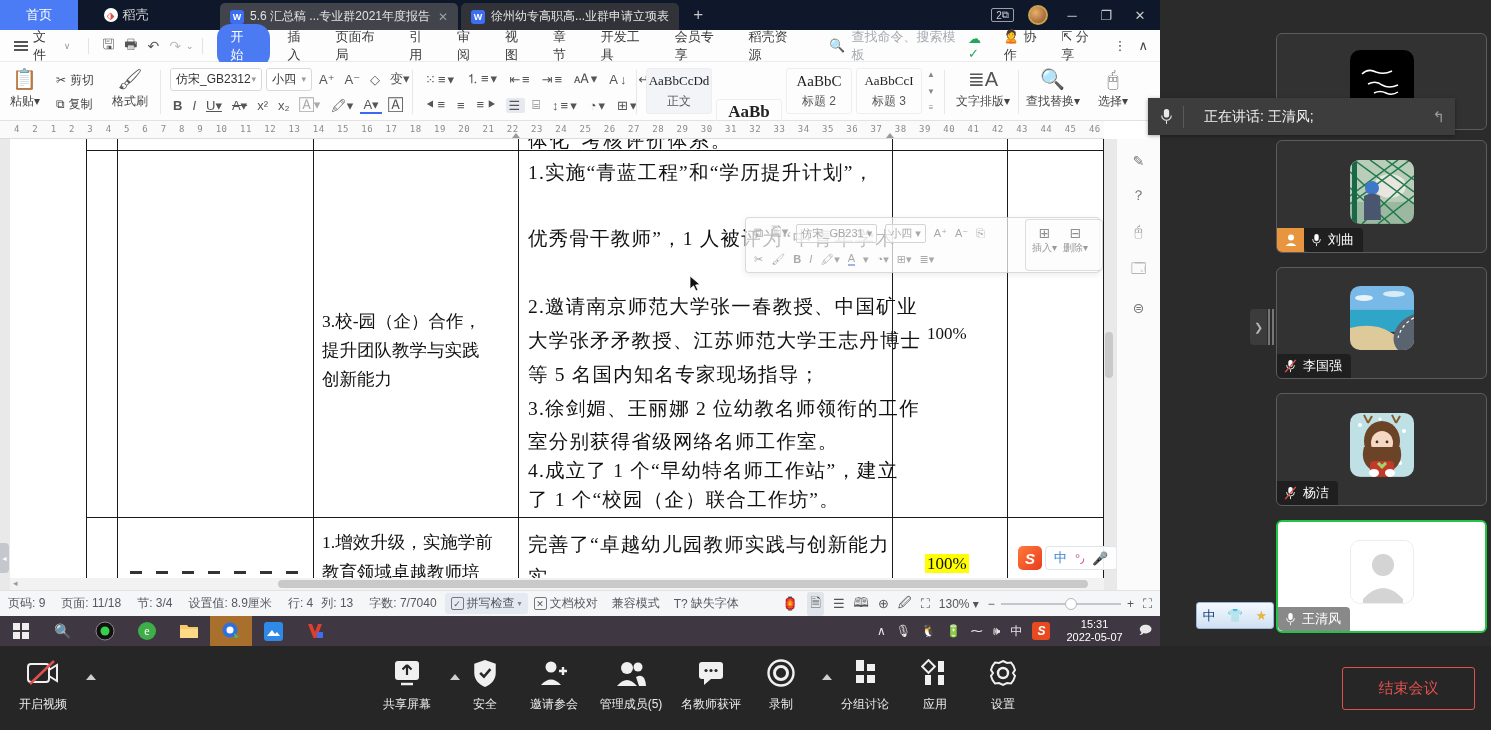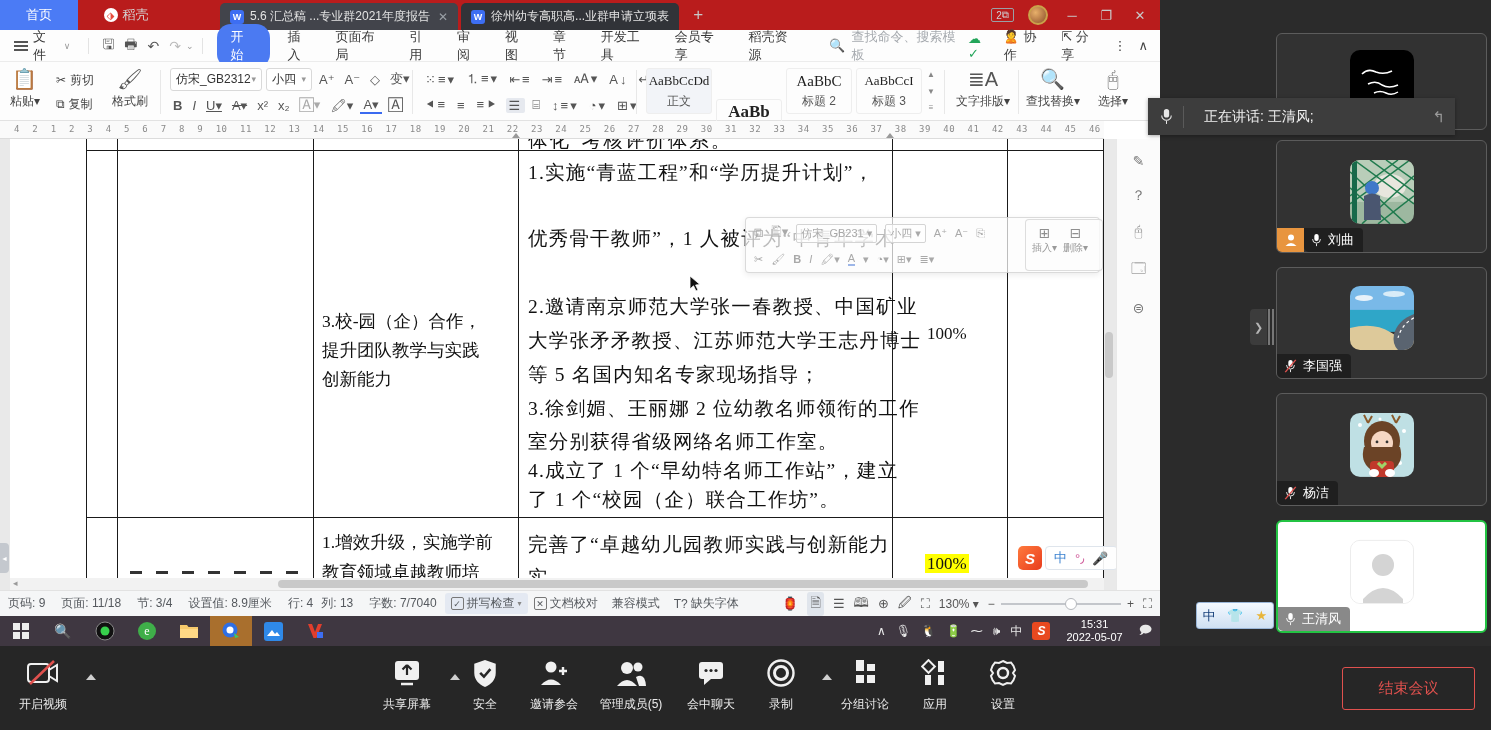--- a/index.html
+++ b/index.html
@@ -3,21 +3,21 @@
 <meta charset="utf-8">
 <style>
   * { box-sizing: border-box; margin:0; padding:0; }
   html,body { width:1491px; height:730px; overflow:hidden; background:#262626;
     font-family:"Liberation Sans","DejaVu Sans",sans-serif; }
 
   
   #wps { position:absolute; left:0; top:0; width:1160px; height:616px; background:#fff; }
 
   
-  #titlebar { position:absolute; left:0; top:0; width:1160px; height:30px; background:#b91c1c; display:flex; align-items:stretch; }
+  #titlebar { position:absolute; left:0; top:0; width:1160px; height:30px; background:#0f172a; display:flex; align-items:stretch; }
   .tb-home { width:78px; background:#4b7bf5; color:#fff; font-size:13px; display:flex; align-items:center; justify-content:center; }
   .tb-docer { width:96px; color:#d5d5d5; font-size:13px; display:flex; align-items:center; justify-content:center; gap:5px; }
   .flame { width:14px; height:14px; border-radius:50%; background:#fff; color:#e84c3d; font-size:10px; font-weight:bold; display:flex; align-items:center; justify-content:center; }
   .doc-tab { margin-top:3px; height:27px; display:flex; align-items:center; gap:6px; padding:0 10px; font-size:12px; color:#e3e3e3; border-radius:5px 5px 0 0; }
   .doc-tab.active { background:#42444b; }
   .doc-tab.inactive { background:#313338; margin-left:3px; }
   .wicon { width:14px; height:14px; background:#3d6ef2; border-radius:3px; color:#fff; font-size:9px; font-weight:bold; display:flex; align-items:center; justify-content:center; }
   .tab-close { color:#9aa0a6; font-size:12px; margin-left:2px; }
   .tab-plus { color:#c7c7c7; font-size:17px; display:flex; align-items:center; padding:0 14px; }
   .tb-right { margin-left:auto; display:flex; align-items:center; gap:14px; padding-right:10px; }
@@ -773,21 +773,21 @@
   <div class="ctrl" style="left:672px;">
     <div class="ci">
       <svg width="28" height="28" viewBox="0 0 28 28">
           <rect x="2" y="3" width="24" height="17" rx="3" fill="#f0f0f0"></rect>
           <path d="M7,20 L7,26 L14,20 Z" fill="#f0f0f0"></path>
           <circle cx="9" cy="11.5" r="1.6" fill="#262626"></circle>
           <circle cx="14" cy="11.5" r="1.6" fill="#262626"></circle>
           <circle cx="19" cy="11.5" r="1.6" fill="#262626"></circle>
         </svg>
     </div>
-    <div class="cl">会中聊天</div>
+    <div class="cl">名教师获评</div>
   </div>
 
   <div class="ctrl" style="left:742px;">
     <div class="ci">
       <svg width="30" height="30" viewBox="0 0 30 30">
           <circle cx="15" cy="15" r="12.5" fill="none" stroke="#f0f0f0" stroke-width="2.4"></circle>
           <circle cx="15" cy="15" r="6.5" fill="none" stroke="#f0f0f0" stroke-width="3"></circle>
         </svg>
     </div>
     <div class="cl">录制</div>

